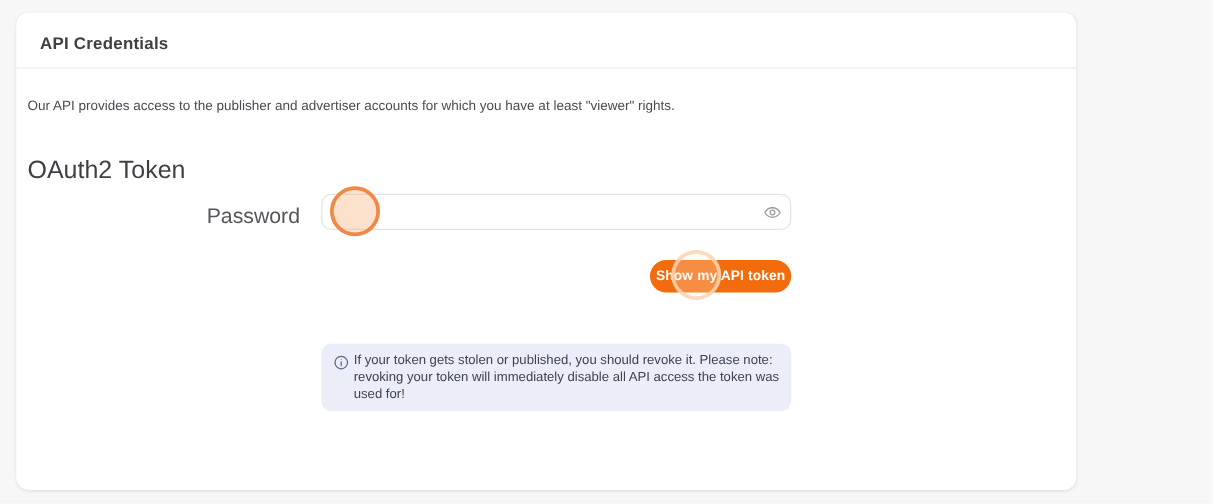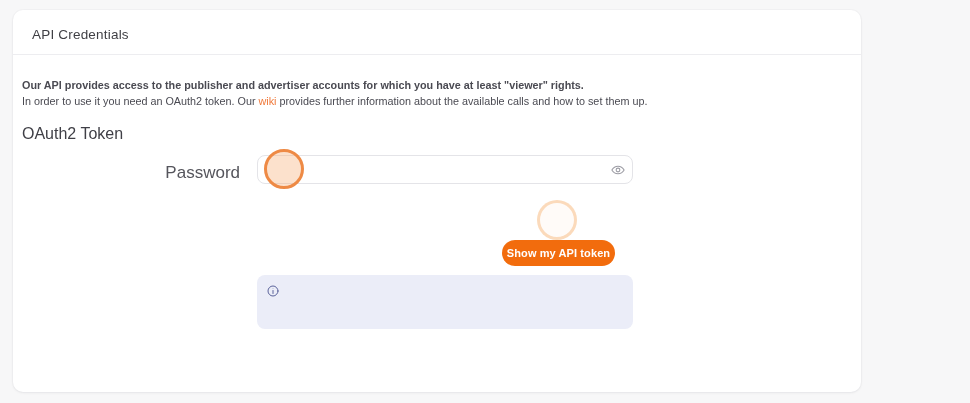--- a/index.html
+++ b/index.html
@@ -11,32 +11,32 @@
     overflow:hidden;
     -webkit-font-smoothing:antialiased;
   }
   .card {
     position:absolute; left:13px; top:10px; width:848px; height:382px;
     background:#ffffff; border-radius:10px;
     box-shadow:0 1px 3px rgba(20,20,40,0.06), 0 0 0 1px rgba(20,20,40,0.02);
   }
   .card-title {
     position:absolute; left:19px; top:17px;
-    font-size:13.5px; font-weight:400; color:#3f3f44; letter-spacing:0.2px;
+    font-size:13.5px; font-weight:700; color:#3f3f44; letter-spacing:0.2px;
   }
   .divider {
     position:absolute; left:0; top:44px; width:100%; height:1px; background:#ededf0;
   }
   .intro { position:absolute; left:9px; font-size:10.8px; color:#4a4a52; white-space:nowrap; }
-  .intro1 { top:69px;font-weight:bold; }
+  .intro1 { top:69px; }
   .intro2 { top:85px; }
   .wiki-link { color:#f0793a; text-decoration:none; cursor:pointer; }
   .section-heading {
     position:absolute; left:9px; top:115px;
-    font-size:16px; font-weight:400; color:#3f3f46;
+    font-size:20px; font-weight:400; color:#3f3f46;
   }
   .password-label {
     position:absolute; left:110px; top:153px; width:117px; text-align:right;
     font-size:17px; color:#55555c;
   }
   .input-wrap { position:absolute; left:244px; top:145px; width:376px; height:29px; }
   .password-input {
     width:100%; height:100%;
     border:1px solid #e4e4e8; border-radius:8px;
     background:#ffffff; outline:none;
@@ -63,21 +63,21 @@
     border:3.5px solid rgba(250,211,176,0.85);
     background:rgba(255,240,228,0.25);
   }
   .btn {
     position:absolute; border:none; cursor:pointer;
     background:#f26c0d; color:#ffffff;
     font-family:"Liberation Sans", sans-serif;
     font-size:11px; font-weight:bold;
     border-radius:13px; text-align:center; letter-spacing:0.1px;
   }
-  .show-btn   { left:489px; top:198px; width:113px; height:26px;margin-top:32px; }
+  .show-btn   { left:507px; top:198px; width:113px; height:26px; }
   .revoke-btn { left:505px; top:330px; width:115px; height:27px; }
   .info-box {
     position:absolute; left:244px; top:265px; width:376px; height:54px;
     background:#ebedf8; border-radius:8px;
   }
   .info-icon-wrap { position:absolute; left:10px; top:8px; width:12px; height:12px; }
   .info-text {
     position:absolute; left:26px; top:7px; width:342px;
     font-size:10.5px; line-height:13.5px; color:#3e4253;
   }
@@ -85,21 +85,20 @@
 </head>
 <body>
 
 <div class="page">
   <section class="card">
 
     <h1 class="card-title">API Credentials</h1>
     <div class="divider"></div>
 
     <p class="intro intro1">Our API provides access to the publisher and advertiser accounts for which you have at least "viewer" rights.</p>
-    <p class="intro intro2"><span>In order to use it you need an OAuth2 token. Our </span><a href="#" class="wiki-link">wiki</a><span> provides further information about the available calls and how to set them up.</span></p>
 
     <h2 class="section-heading">OAuth2 Token</h2>
 
     <label class="password-label" for="pw">Password</label>
     <div class="input-wrap">
       <input id="pw" class="password-input" type="password" autocomplete="off" aria-label="Password" value="" style="">
       <button class="eye-btn">
         <svg width="14" height="14" viewBox="0 0 24 24" fill="none" stroke="#9b9ba3" stroke-width="1.8" stroke-linecap="round" stroke-linejoin="round">
           <path d="M1.5 12s3.8-6.5 10.5-6.5S22.5 12 22.5 12s-3.8 6.5-10.5 6.5S1.5 12 1.5 12z"></path>
           <circle cx="12" cy="12" r="3.2"></circle>
@@ -112,17 +111,18 @@
     <div class="click-ring ring-light"></div>
 
     <aside class="info-box">
       <span class="info-icon-wrap">
         <svg width="12" height="12" viewBox="0 0 24 24" fill="none" stroke="#5b639b" stroke-width="2" stroke-linecap="round">
           <circle cx="12" cy="12" r="10"></circle>
           <line x1="12" y1="11" x2="12" y2="17"></line>
           <circle cx="12" cy="7.2" r="0.8" fill="#5b639b" stroke="none"></circle>
         </svg>
       </span>
+      <p class="info-text">If your token gets stolen or published, you should revoke it. Please note: revoking your token will immediately disable all API access the token was used for!</p>
     </aside>
 
 
   </section>
 </div>
 
 </body></html>

